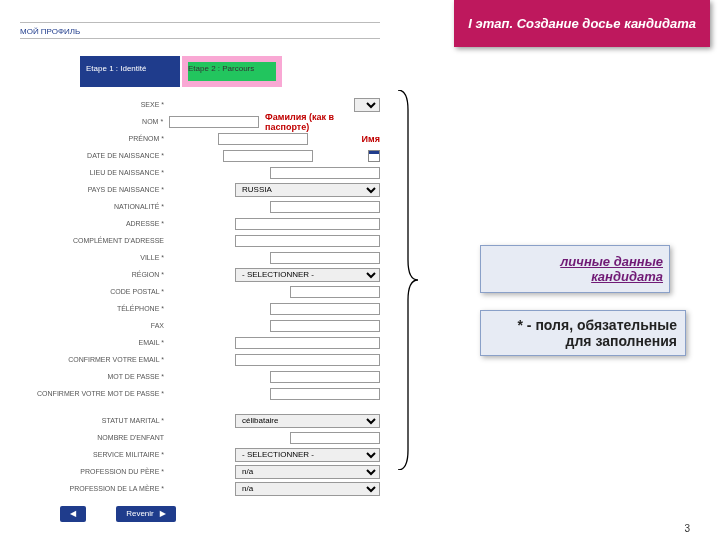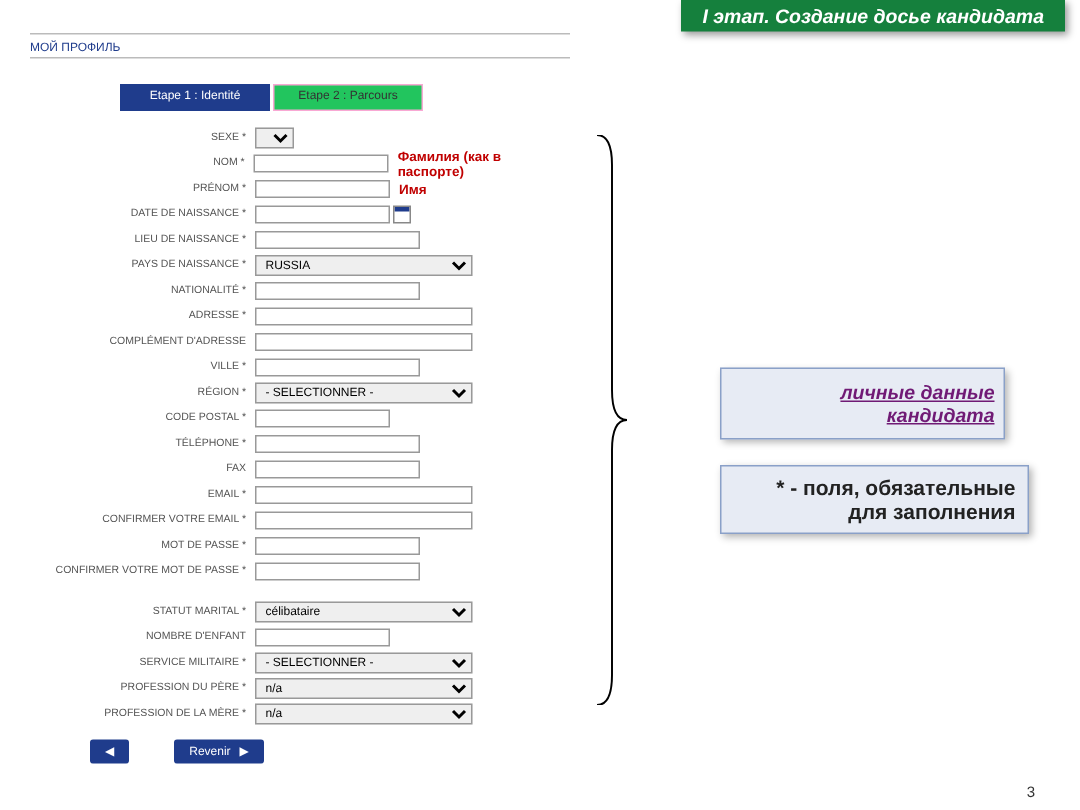--- a/index.html
+++ b/index.html
@@ -11,25 +11,25 @@
     font-family: Arial, Helvetica, sans-serif;
     font-size: 9px;
     background: #fff;
     color: #333;
     position: relative;
   }
   .header-banner {
     position: absolute;
     top: 0;
     right: 10px;
-    background: #15803d;
+    background: #be185d;
     color: #fff;
     font-weight: bold;
     font-size: 13px;
-    padding: 3px 14px;
+    padding: 16px 14px;
     box-shadow: 2px 2px 5px rgba(0,0,0,0.4);
     font-style: italic;
   }
   .topbar {
     position: absolute;
     top: 22px;
     left: 20px;
     width: 360px;
     border-top: 1px solid #bbb;
     border-bottom: 1px solid #bbb;
@@ -45,41 +45,41 @@
     top: 46px;
     left: 20px;
     width: 360px;
   }
   .tabs {
     display: flex;
     margin: 10px 0 10px 60px;
   }
   .tab {
     width: 100px;
-    height: 18px;
+    height: 31px;
     line-height: 14px;
     font-size: 8px;
-    text-align: center;
-    border: 1px solid #f9a8d4;
+    border: 6px solid #f9a8d4;
   }
   .tab-active {
     background: #1f3c8c;
     color: #fff;
     border-color: #1f3c8c;
   }
   .tab-inactive {
     background: #22c55e;
     color: #333;
     margin-left: 2px;
   }
   .form-row {
     display: flex;
     align-items: center;
     height: 15px;
     margin-bottom: 2px;
+    justify-content: space-between;
   }
   .form-row label {
     width: 150px;
     text-align: right;
     font-size: 7px;
     color: #555;
     padding-right: 6px;
     text-transform: uppercase;
   }
   .text-input {

